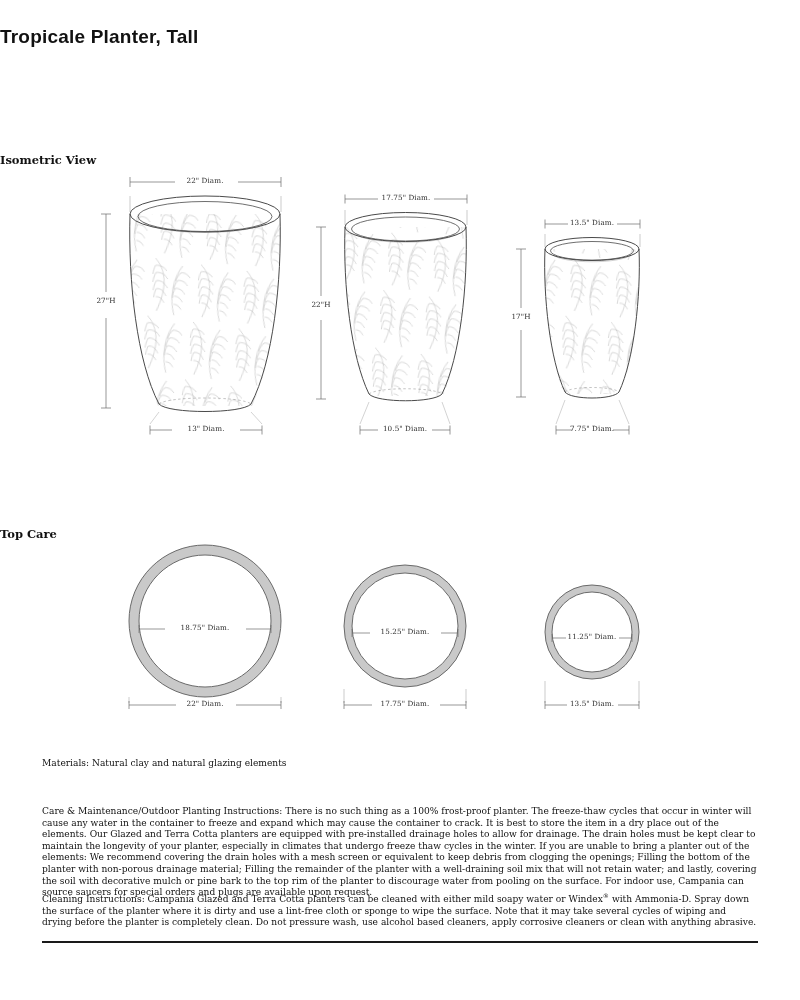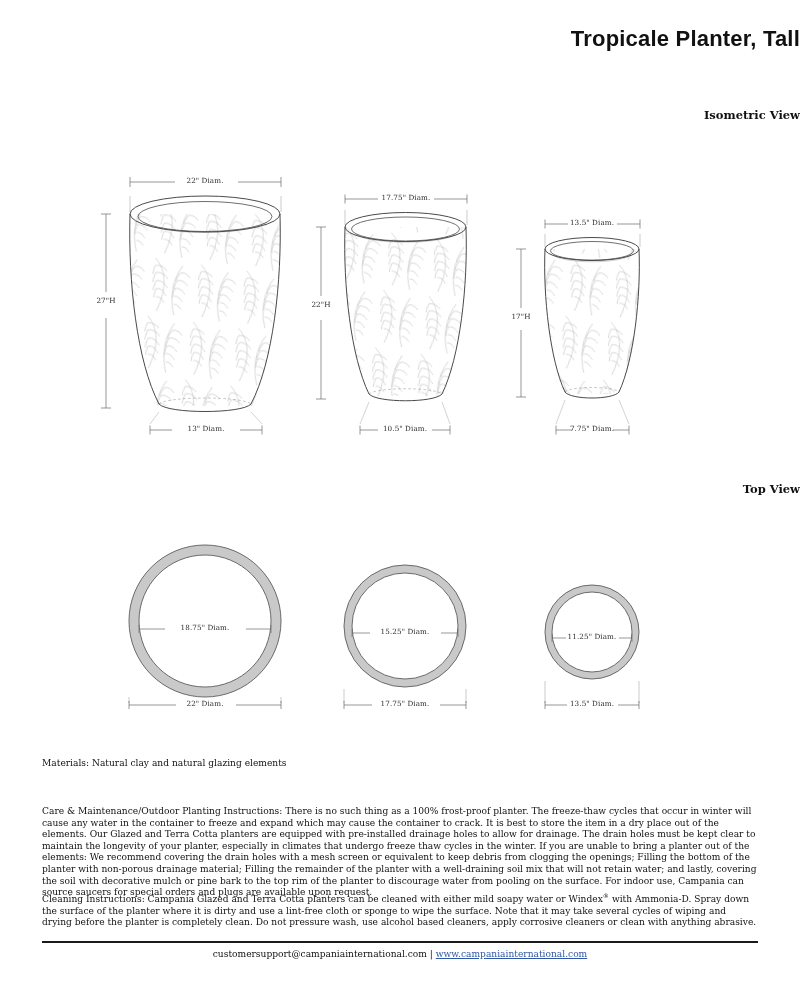--- a/index.html
+++ b/index.html
@@ -15,37 +15,38 @@
     color: #111111;
     overflow: hidden;
   }
 
   
   .page-title {
     position: absolute;
     top: 26px;
     left: 0;
     width: 800px;
-    text-align: right;
-    font-size: 22px;
+    text-align: left;
+    font-size: 19px;
     font-weight: bold;
     letter-spacing: 0.2px;
     color: #111;
   }
 
   
   .section-heading {
     position: absolute;
     width: 800px;
     left: 0;
-    text-align: right;
+    text-align: left;
     font-family: "DejaVu Serif", serif;
     font-size: 11.5px;
     font-weight: bold;
     color: #111;
+    margin-top: 45px;
   }
   #iso-heading { top: 108px; }
   #top-heading { top: 482px; }
 
   
   .stage {
     position: absolute;
     left: 0;
     top: 0;
     width: 800px;
@@ -108,21 +109,21 @@
     text-decoration: underline;
   }
 </style>
 </head>
 <body>
 
 <div class="page-title">Tropicale Planter, Tall</div>
 
 <div class="section-heading" id="iso-heading">Isometric View</div>
 
-<div class="section-heading" id="top-heading">Top View</div>
+<div class="section-heading" id="top-heading">Top Care</div>
 
 <div class="stage">
 <svg width="800" height="1000" viewBox="0 0 800 1000" xmlns="http://www.w3.org/2000/svg">
   <defs>
 
     <pattern id="leafTex" width="46" height="58" patternUnits="userSpaceOnUse" patternTransform="rotate(8)">
       <g stroke="#b9b9b9" stroke-width="0.55" fill="none">
         <path d="M6 2 C 18 12, 22 30, 14 54"></path>
         <path d="M7 9 C 12 8, 16 10, 19 13"></path>
         <path d="M8.5 16 C 14 15, 18 17, 21 21"></path>
@@ -323,16 +324,13 @@
 <div class="copy" id="care-block">
   <b>Care &amp; Maintenance/Outdoor Planting Instructions:</b><span> There is no such thing as a 100% frost-proof planter. The freeze-thaw cycles that occur in winter will cause any water in the container to freeze and expand which may cause the container to crack. It is best to store the item in a dry place out of the elements. Our Glazed and Terra Cotta planters are equipped with pre-installed drainage holes to allow for drainage. The drain holes must be kept clear to maintain the longevity of your planter, especially in climates that undergo freeze thaw cycles in the winter. If you are unable to bring a planter out of the elements: We recommend covering the drain holes with a mesh screen or equivalent to keep debris from clogging the openings; Filling the bottom of the planter with non-porous drainage material; Filling the remainder of the planter with a well-draining soil mix that will not retain water; and lastly, covering the soil with decorative mulch or pine bark to the top rim of the planter to discourage water from pooling on the surface. For indoor use, Campania can source saucers for special orders and plugs are available upon request.</span>
 </div>
 
 <div class="copy" id="cleaning-block">
   <b>Cleaning Instructions:</b><span> Campania Glazed and Terra Cotta planters can be cleaned with either mild soapy water or Windex</span><sup>®</sup><span> with Ammonia-D. Spray down the surface of the planter where it is dirty and use a lint-free cloth or sponge to wipe the surface. Note that it may take several cycles of wiping and drying before the planter is completely clean. Do not pressure wash, use alcohol based cleaners, apply corrosive cleaners or clean with anything abrasive.</span>
 </div>
 
 <div class="footer-rule"></div>
 <div class="footer">
-  <div>
-    <span>customersupport@campaniainternational.com</span><span> | </span><span class="link">www.campaniainternational.com</span>
-  </div>
 </div>
 
 </body></html>

